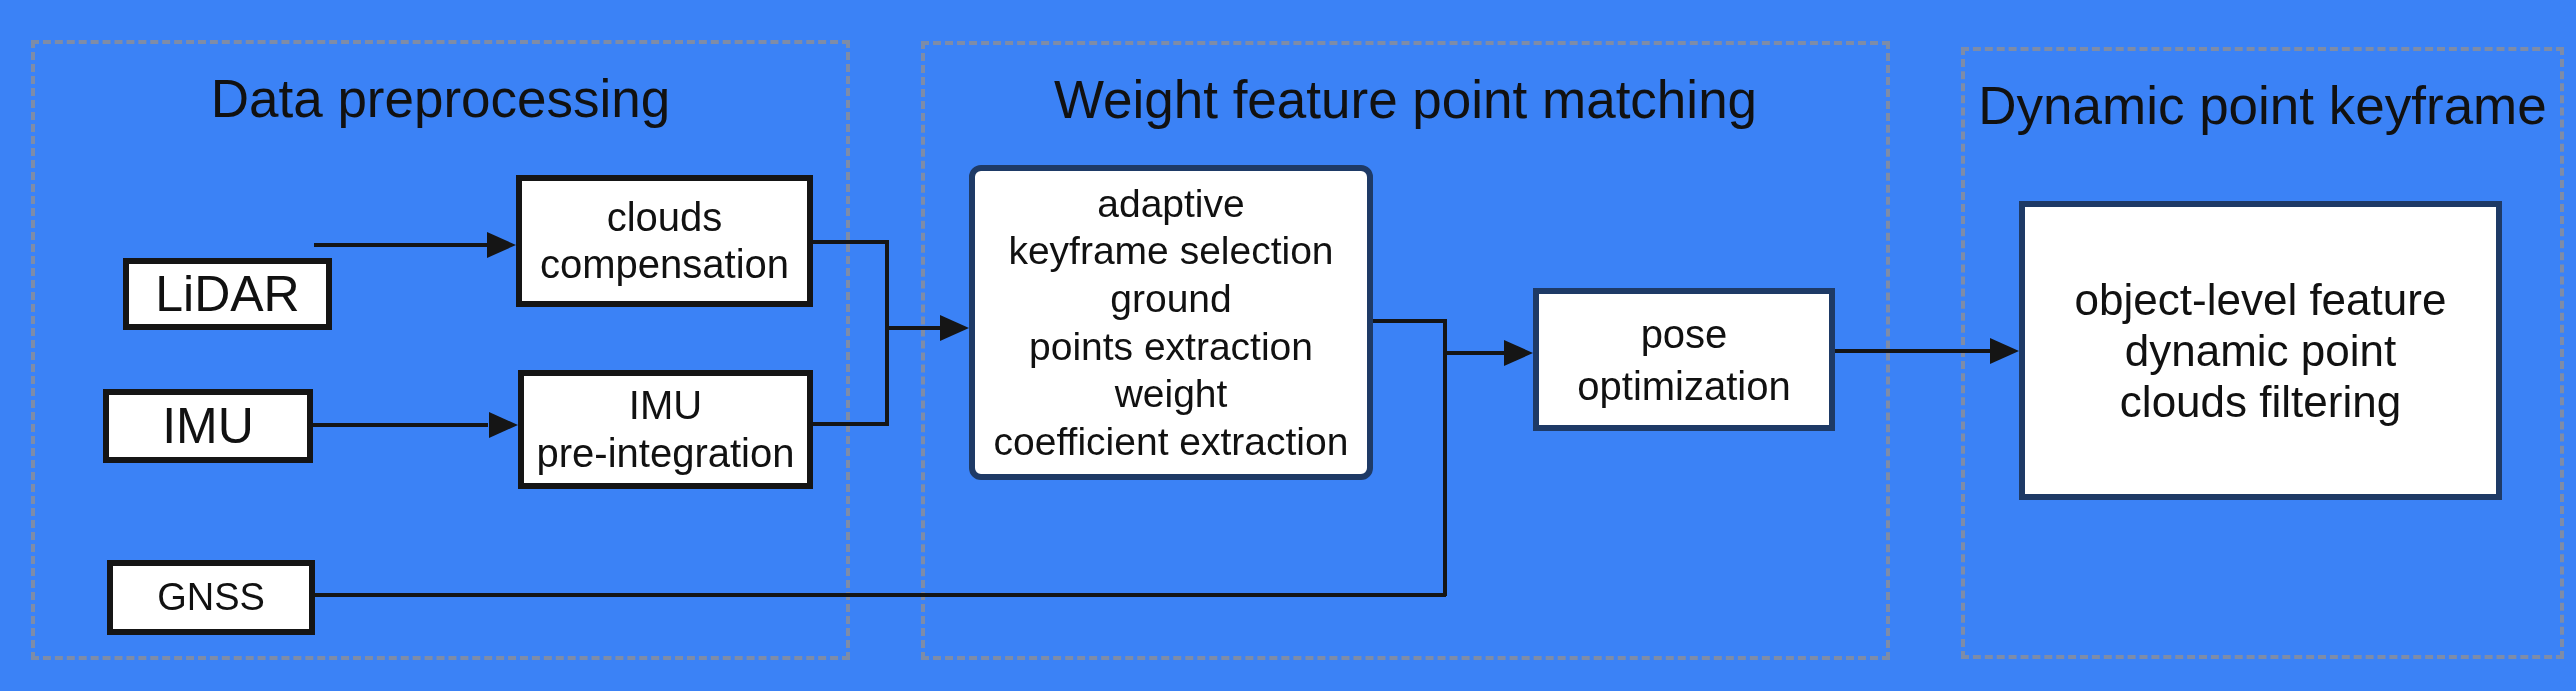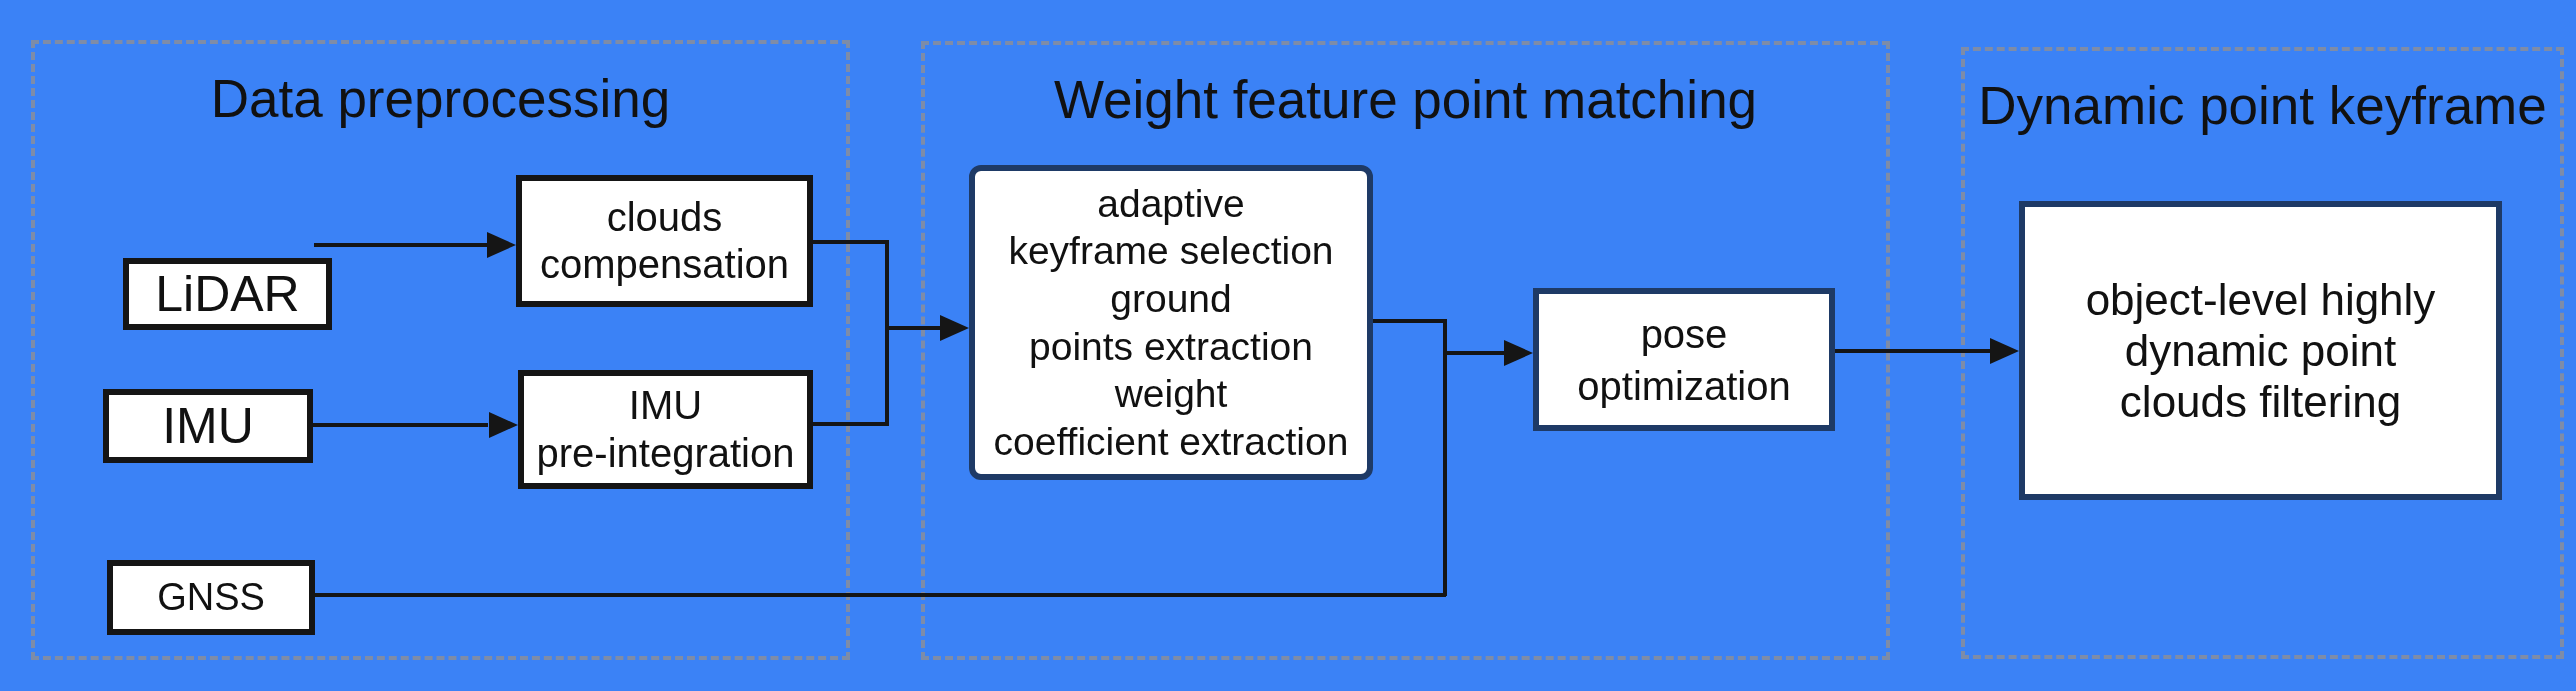--- a/index.html
+++ b/index.html
@@ -142,18 +142,18 @@
   <div class="node node-black" id="node-preint">IMU
 pre-integration</div>
   <div class="node node-navy" id="node-weight">adaptive
 keyframe selection
 ground
 points extraction
 weight
 coefficient extraction</div>
   <div class="node node-navy" id="node-pose">pose
 optimization</div>
-  <div class="node node-navy" id="node-filter">object-level highly
+  <div class="node node-navy" id="node-filter">object-level feature
 dynamic point
 clouds filtering</div>
 
 </div>
 
 
 </body></html>

